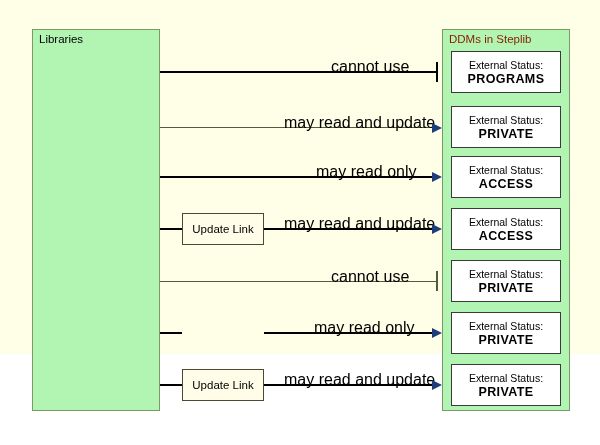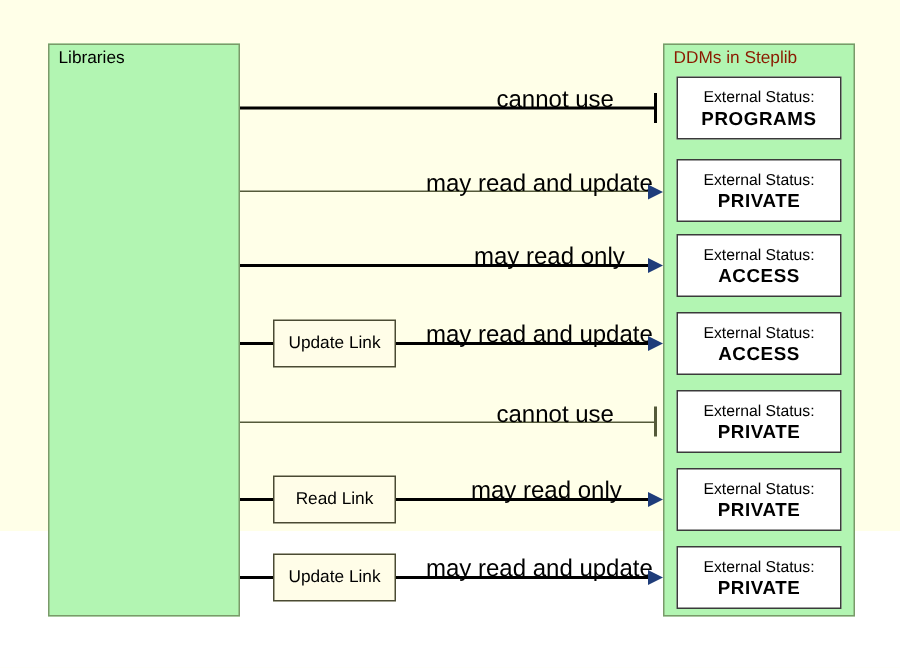--- a/index.html
+++ b/index.html
@@ -83,21 +83,20 @@
   <div class="link-box" style="left:182px;top:213px;">Update Link</div>
   <div class="seg dark" style="left:264px;top:228px;width:168px;"></div>
   <div class="edge-label" style="left:284px;top:215px;">may read and update</div>
   <div class="arrow" style="left:432px;top:224px;"></div>
 
   <div class="line olive" style="top:281px;width:278px;"></div>
   <div class="edge-label" style="left:331px;top:268px;">cannot use</div>
   <div class="stopbar olive" style="left:436px;top:271px;height:20px;"></div>
 
   <div class="seg dark" style="left:160px;top:332px;width:22px;"></div>
-  <div class="link-box" style="left:182px;top:317px;">Read Link</div>
   <div class="seg dark" style="left:264px;top:332px;width:168px;"></div>
   <div class="edge-label" style="left:314px;top:319px;">may read only</div>
   <div class="arrow" style="left:432px;top:328px;"></div>
 
   <div class="seg dark" style="left:160px;top:384px;width:22px;"></div>
   <div class="link-box" style="left:182px;top:369px;">Update Link</div>
   <div class="seg dark" style="left:264px;top:384px;width:168px;"></div>
   <div class="edge-label" style="left:284px;top:371px;">may read and update</div>
   <div class="arrow" style="left:432px;top:380px;"></div>
 

